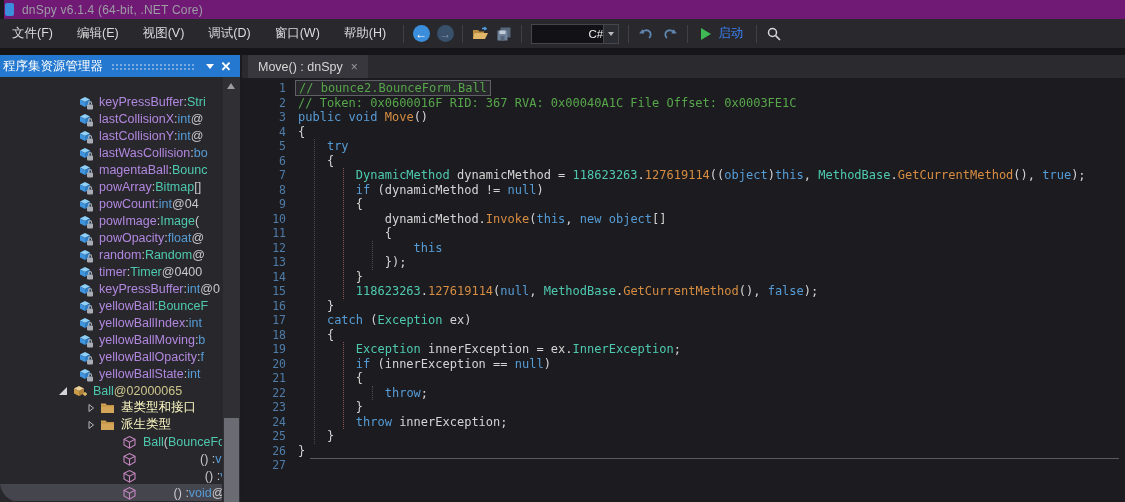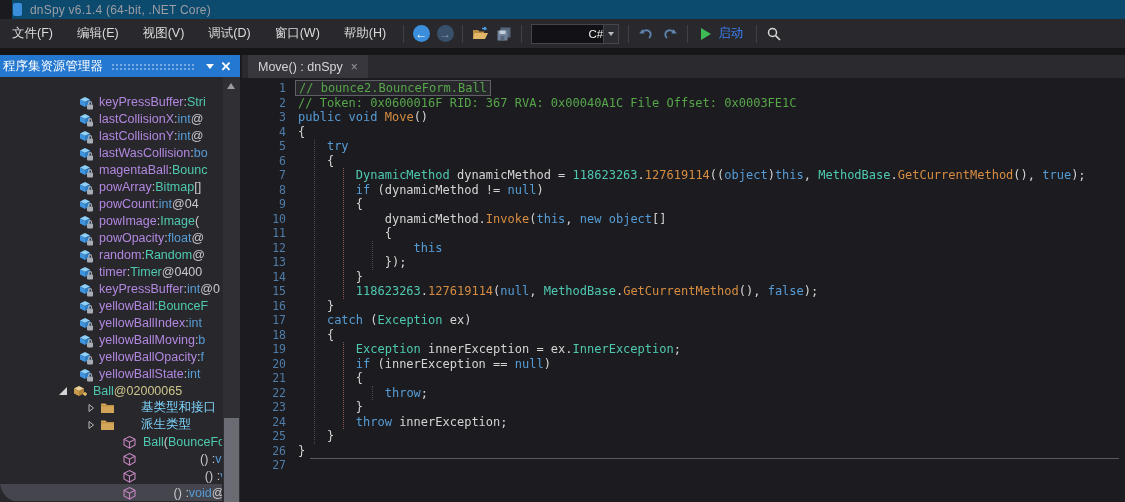--- a/index.html
+++ b/index.html
@@ -1,21 +1,21 @@
 <!DOCTYPE html>
 <html><head>
 <meta charset="utf-8">
 <style>
   * { margin:0; padding:0; box-sizing:border-box; }
   body { background:#000; }
   .window { position:relative; width:1125px; height:502px; background:#1b1b1f;
             font-family:"Liberation Sans", sans-serif; overflow:hidden; color:#d4d4d4; }
 
   
-  .titlebar { position:absolute; top:0; left:12px; right:0; height:19px; background:#0c4a6e;
+  .titlebar { position:absolute; top:0; left:4px; right:0; height:19px; background:#701a75;
               display:flex; align-items:center; }
   .appicon { width:9px; height:13px; margin-left:1px; background:#3a8edb; border-radius:2px; }
   .title-text { color:#9d9da4; font-size:12px; margin-left:8px; letter-spacing:.2px; }
 
   
   .menubar { position:absolute; top:19px; left:0; right:0; height:29px; background:#28282d;
              display:flex; align-items:center; font-size:12.5px; color:#dcdcdc;text-align:right; }
   .menu-item { padding:0 12px; height:22px; display:flex; align-items:center; cursor:default; }
   .tb-sep { width:1px; height:18px; background:#404048; margin:0 5px; }
   .tb-btn { width:24px; height:24px; display:flex; align-items:center; justify-content:center; }
@@ -53,21 +53,21 @@
          overflow:hidden; width:222px; }
   .row.sel { background:#45454d; }
   .k-field  { padding-left:78px; }
   .k-class  { padding-left:58px; }
   .k-folder { padding-left:86px; }
   .k-method { padding-left:122px; }
   .exp { width:14px; height:10px; flex:none; display:flex; align-items:center; }
   .ticon { width:16px; height:14px; flex:none; margin-right:5px; position:relative; }
   .seg-fn { color:#b287e0; } .seg-pl { color:#c8c8cc; } .seg-ty { color:#4ec9b0; }
   .seg-kw { color:#569cd6; } .seg-me { color:#d78d41;margin-top:32px; } .seg-ad { color:#c8c8cc; }
-  .seg-ady { color:#cdc58c; } .seg-fo { color:#7dd3fc;margin-left:20px; }
+  .seg-ady { color:#cdc58c; } .seg-fo { color:#fef9c3; }
 
   .vscroll { position:absolute; top:22px; right:0; width:17px; bottom:0; background:#2f2f34; }
   .vs-up { position:absolute; top:6px; left:4px; width:0; height:0;
            border-left:4.5px solid transparent; border-right:4.5px solid transparent;
            border-bottom:6px solid #9a9aa2; }
   .vs-thumb { position:absolute; top:341px; bottom:0; left:1px; width:15px; background:#6b6b73; }
 
   .editor { position:absolute; top:55px; left:242px; right:0; bottom:0; background:#1d1d21; }
   .tabstrip { height:23px; background:#2a2a2f; display:flex; padding-left:6px; }
   .tab { background:#37373d; color:#d6d6d6; font-size:12.5px; display:flex; align-items:center;

